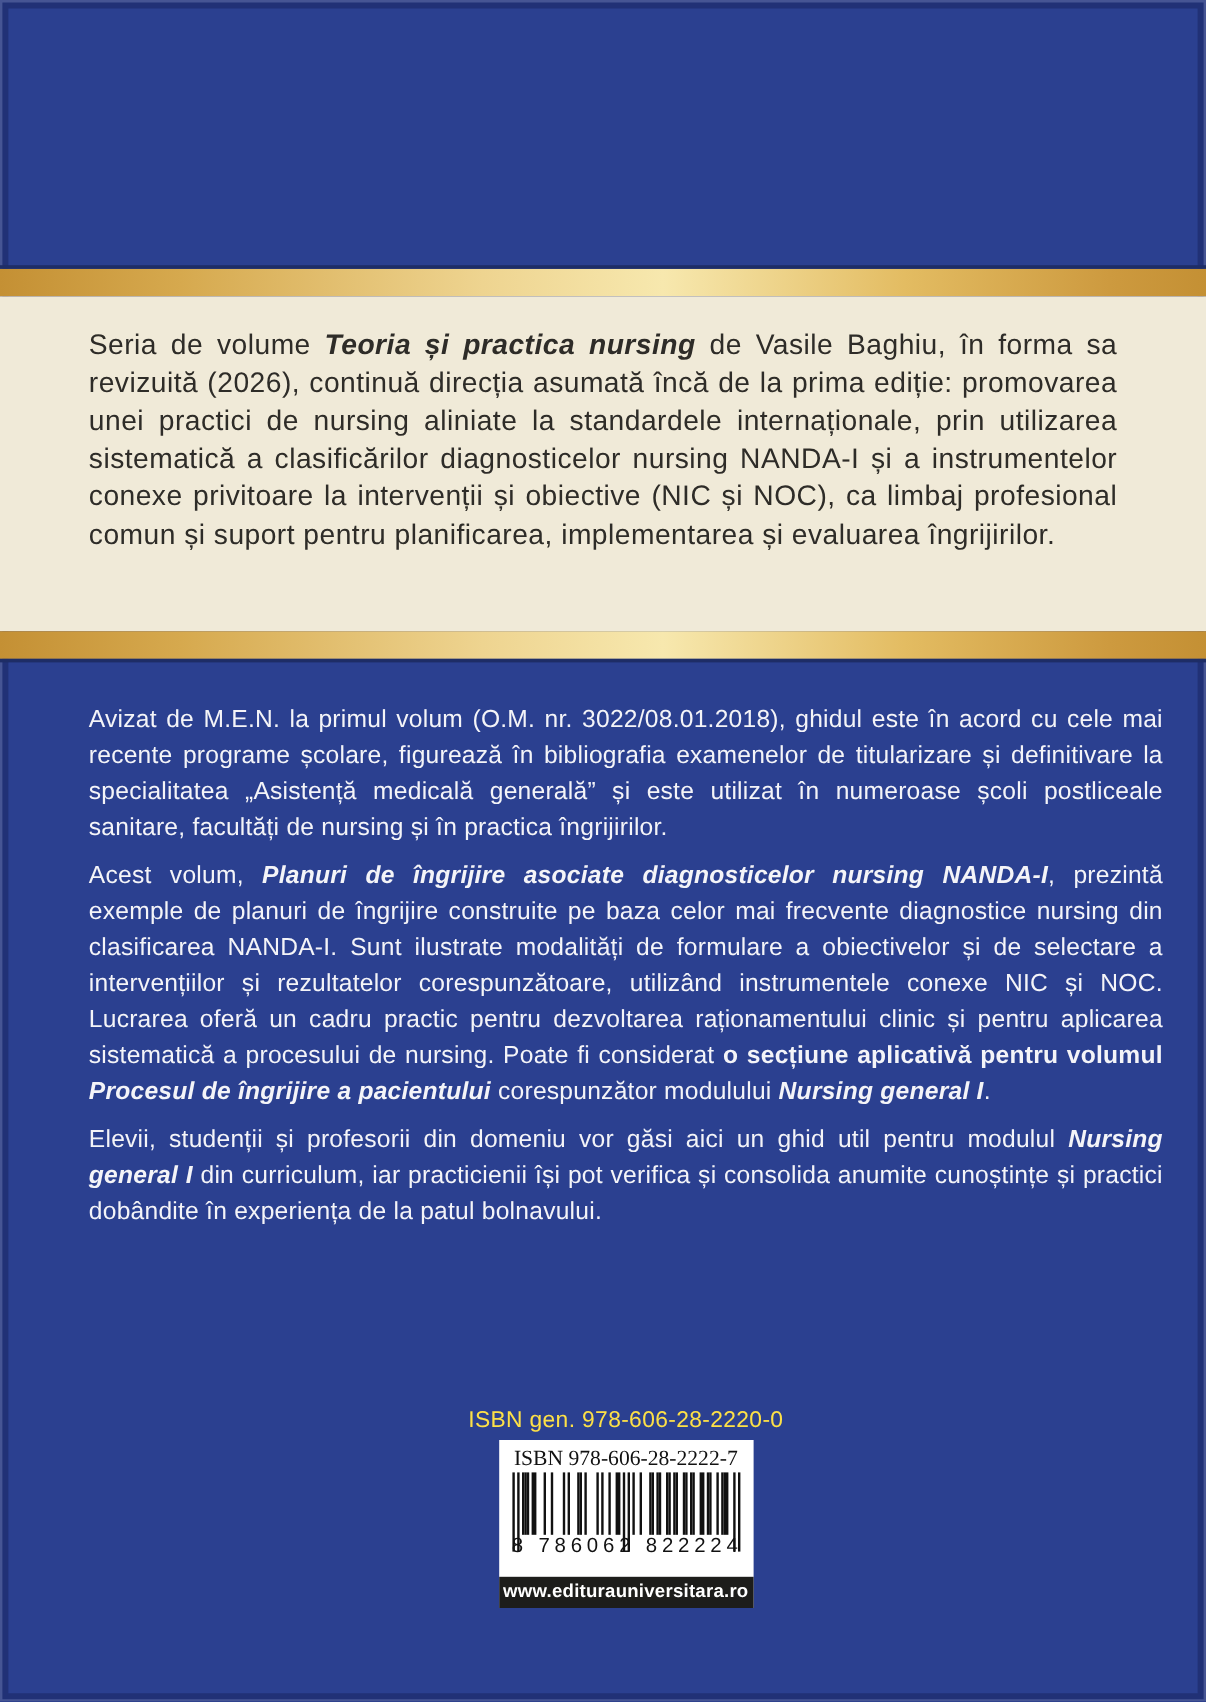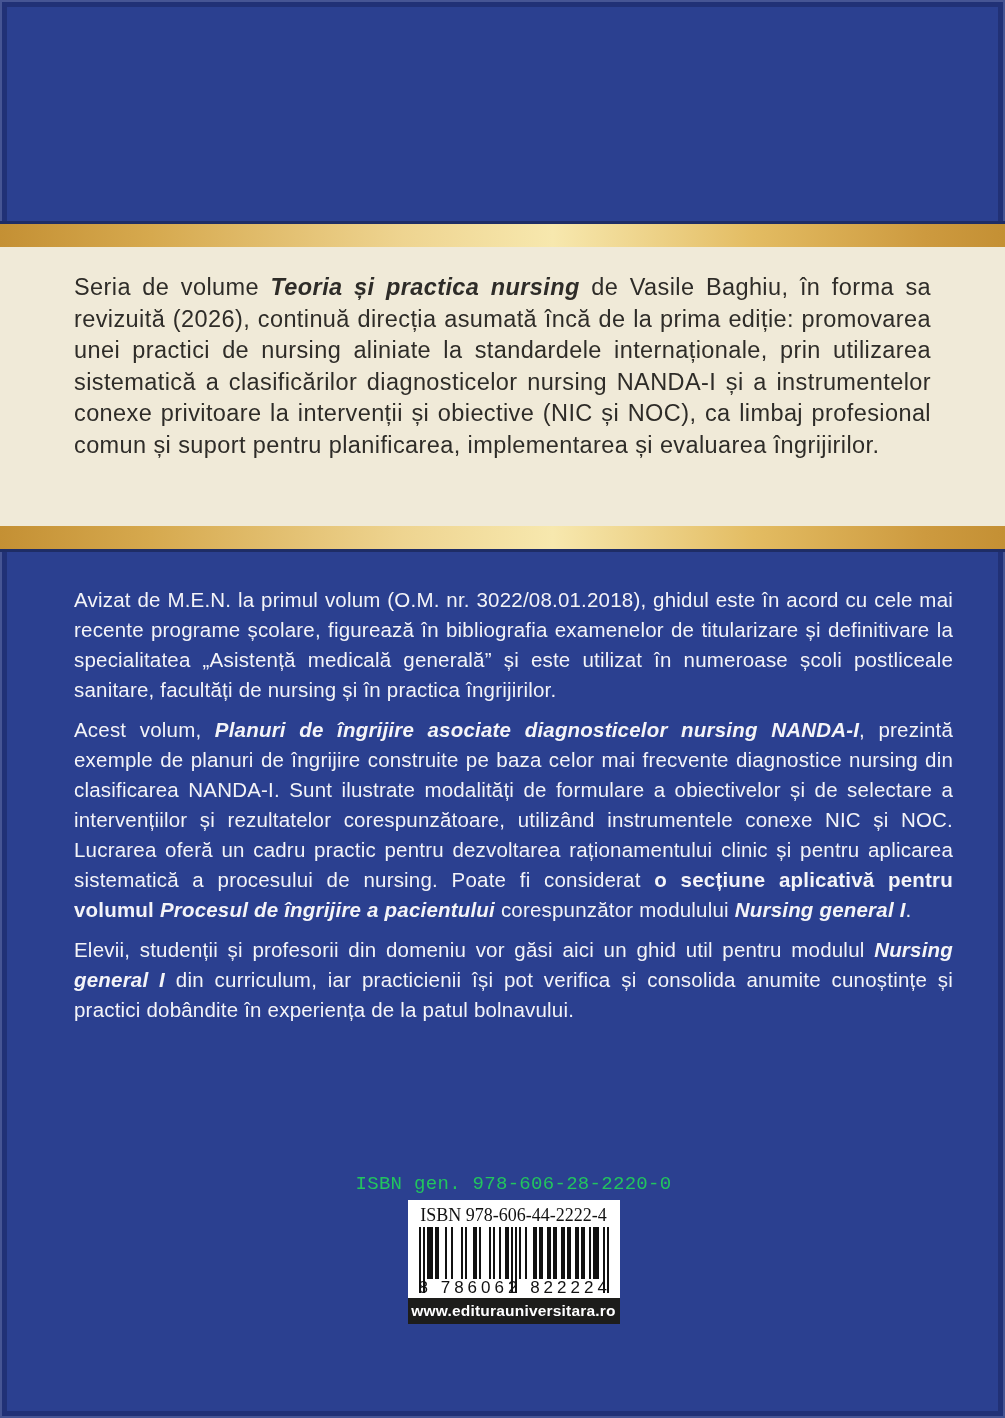--- a/index.html
+++ b/index.html
@@ -34,39 +34,39 @@
     padding:25px 74px 0 74px;
   }
   .cream-panel p{
     color:var(--text_dark);
     font-size:23.5px;
     line-height:31.5px;
     letter-spacing:0.4px;
     text-align:justify;
   }
   .blue-body{
-    padding:33px 52px 0 74px;
+    padding:33px 36px 0 74px;
     color:var(--text_light);
   }
   .blue-body p{
     font-size:20.5px;
     line-height:30px;
     letter-spacing:0.2px;
     text-align:justify;
     margin-bottom:10px;
   }
   .b{font-weight:bold;}
   .i{font-style:italic;}
   .isbn-block{
     margin-top:148px;
     text-align:center;
   }
   .isbn-general{
-    font-family:Liberation Mono, monospace;
-    color:#22c55e;
+    font-family:Liberation Sans, sans-serif;
+    color:#fde047;
     font-size:19px;
     line-height:22px;
     letter-spacing:0.3px;
     margin-top:28px;
   }
   .barcode-box{
     width:212px;
     margin:5px auto 0 auto;
     background:#ffffff;
     padding:4px 0 0 0;
@@ -97,21 +97,21 @@
     margin-top:-16px;
     font-family:"Liberation Sans",sans-serif;
     color:#111111;
     font-size:17px;
     line-height:18px;
     letter-spacing:4px;
     text-align:center;
     white-space:nowrap;
   }
   .site-strip{
-    margin-top:3px;
+    margin-top:19px;
     background:var(--strip_black);
     height:26px;
     display:flex;align-items:center;justify-content:center;
   }
   .site-strip span{
     color:#ffffff;
     font-weight:bold;
     font-size:15.5px;
     letter-spacing:0.2px;
   }
@@ -132,21 +132,21 @@
   <div class="gold-stripe bottom"></div>
 
   <div class="blue-body">
     <p><span>Avizat de M.E.N. la primul volum (O.M. nr. 3022/08.01.2018), ghidul este în acord cu cele mai recente programe școlare, figurează în bibliografia examenelor de titularizare și definitivare la specialitatea „Asistență medicală generală” și este utilizat în numeroase școli postliceale sanitare, facultăți de nursing și în practica îngrijirilor.</span></p>
     <p><span>Acest volum, </span><span class="b i">Planuri de îngrijire asociate diagnosticelor nursing NANDA-I</span><span>, prezintă exemple de planuri de îngrijire construite pe baza celor mai frecvente diagnostice nursing din clasificarea NANDA-I. Sunt ilustrate modalități de formulare a obiectivelor și de selectare a intervențiilor și rezultatelor corespunzătoare, utilizând instrumentele conexe NIC și NOC. Lucrarea oferă un cadru practic pentru dezvoltarea raționamentului clinic și pentru aplicarea sistematică a procesului de nursing. Poate fi considerat </span><span class="b">o secțiune aplicativă pentru volumul </span><span class="b i">Procesul de îngrijire a pacientului</span><span> corespunzător modulului </span><span class="b i">Nursing general I</span><span>.</span></p>
     <p><span>Elevii, studenții și profesorii din domeniu vor găsi aici un ghid util pentru modulul </span><span class="b i">Nursing general I</span><span> din curriculum, iar practicienii își pot verifica și consolida anumite cunoștințe și practici dobândite în experiența de la patul bolnavului.</span></p>
 
     <div class="isbn-block">
       <div class="isbn-general">ISBN gen. 978-606-28-2220-0</div>
       <div class="barcode-box">
-        <div class="barcode-isbn">ISBN 978-606-44-2222-4</div>
+        <div class="barcode-isbn">ISBN 978-606-28-2222-7</div>
         <div class="bars-wrap">
           <div class="bars" id="barcode-bars">
               <div class="m on guard"></div>
               <div class="m guard"></div>
               <div class="m on guard"></div>
               <div class="m"></div>
               <div class="m on"></div>
               <div class="m on"></div>
               <div class="m on"></div>
               <div class="m"></div>

